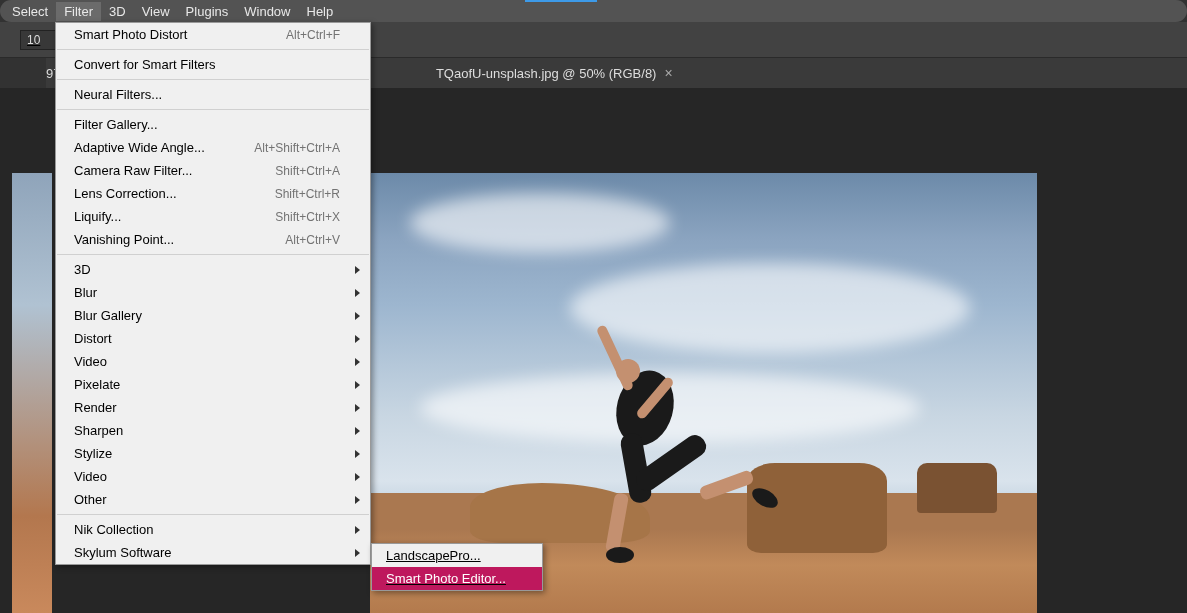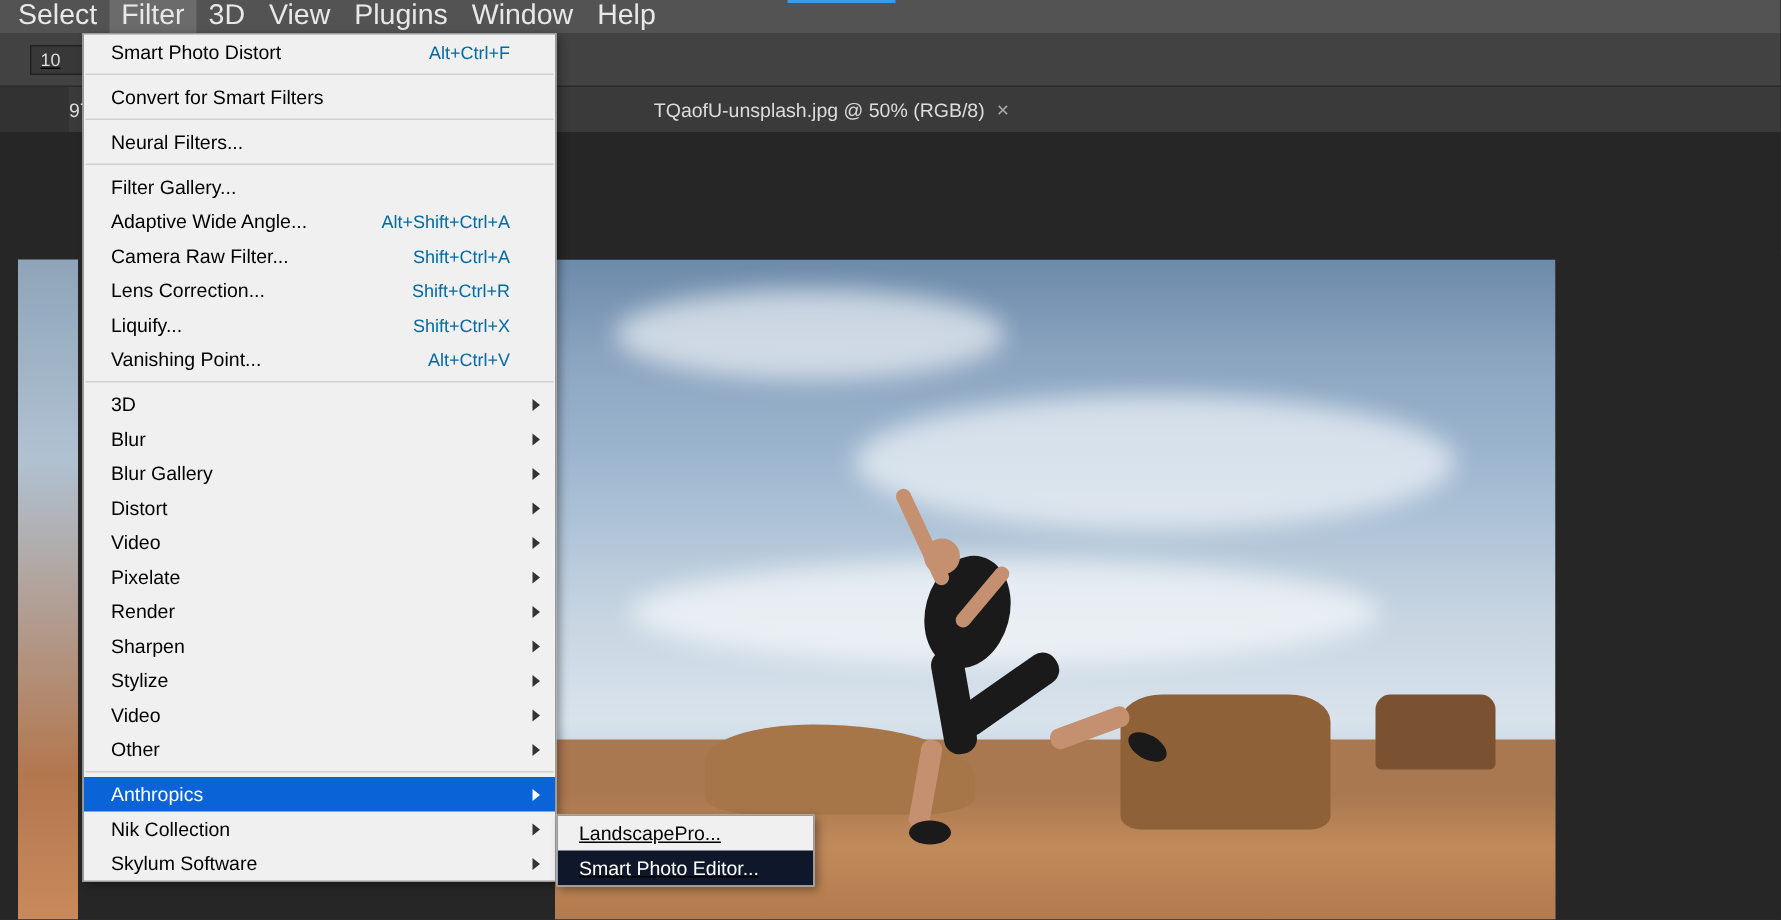--- a/index.html
+++ b/index.html
@@ -1,18 +1,18 @@
 <!DOCTYPE html>
 <html><head>
 <meta charset="utf-8">
 <style>
 * { margin: 0; padding: 0; box-sizing: border-box; font-family: "Segoe UI", Tahoma, sans-serif; }
 body { background: #323232; width: 1187px; height: 613px; overflow: hidden; position: relative; }
 
-.menubar { background: #535353; height: 22px; display: flex; align-items: center; padding: 0 4px; color: #e8e8e8; font-size: 19px; }
+.menubar { background: #535353; height: 22px; display: flex; align-items: center; padding: 0 4px; color: #e8e8e8; font-size: 13px; border-radius: 11px; }
 .menubar-item { padding: 2px 8px; cursor: default; }
 .menubar-item.active { background: #6b6b6b; }
 
 .toolbar { background: #424242; height: 36px; border-bottom: 1px solid #2a2a2a; display: flex; align-items: center; padding-left: 20px; text-decoration: underline; }
 .toolbar-field { background: #383838; border: 1px solid #222; color: #ddd; font-size: 12px; padding: 2px 6px; width: 40px; }
 
 .tabbar { background: #3a3a3a; height: 30px; display: flex; align-items: center; color: #ddd; font-size: 13px; margin-left: 46px; }
 .tab { padding: 6px 12px; display: flex; align-items: center; gap: 8px; background: #3a3a3a; }
 .tab.partial { padding-left: 0; }
 .tab-close { color: #aaa; font-size: 14px; }
@@ -28,26 +28,26 @@
 .rock2 { position: absolute; bottom: 60px; right: 150px; width: 140px; height: 90px; background: #8f6139; border-radius: 20% 20% 10% 10%; }
 .mesa { position: absolute; bottom: 100px; right: 40px; width: 80px; height: 50px; background: #7a5232; border-radius: 10px 10px 4px 4px; }
 .person { position: absolute; left: 180px; top: 140px; width: 240px; height: 260px; }
 .person svg { width: 100%; height: 100%; }
 
 .dropdown { position: absolute; top: 22px; left: 55px; width: 316px; background: #f0f0f0; border: 1px solid #999; box-shadow: 2px 2px 6px rgba(0,0,0,0.4); font-size: 13px; color: #000; z-index: 10; }
 .dd-item { padding: 3px 30px 3px 18px; display: flex; justify-content: space-between; align-items: center; position: relative; cursor: default; height: 23px; }
 .dd-item.hl { background: #0a64d8; color: #fff; }
 .dd-item.hl .arrow { border-left-color: #fff; }
 .dd-sep { border-top: 1px solid #d0d0d0; margin: 3px 1px; }
-.dd-shortcut { color: #0369a1; font-size: 12px; }
+.dd-shortcut { color: #737373; font-size: 12px; }
 .arrow { position: absolute; right: 10px; width: 0; height: 0; border-top: 4px solid transparent; border-bottom: 4px solid transparent; border-left: 5px solid #333; }
 
 .submenu { position: absolute; top: 543px; left: 371px; width: 172px; background: #f0f0f0; border: 1px solid #999; box-shadow: 2px 2px 6px rgba(0,0,0,0.4); font-size: 13px; color: #000; z-index: 11; text-decoration: underline; }
 .sub-item { padding: 3px 12px 3px 14px; height: 23px; display: flex; align-items: center; cursor: default; }
-.sub-item.hl { background: #0f172a; color: #fff; }
+.sub-item.hl { background: #be185d; color: #fff; }
 
 .blue-accent { position: absolute; top: 0; left: 525px; width: 72px; height: 2px; background: #3d9ae8; }
 </style>
 </head>
 <body>
 
 <div class="blue-accent"></div>
 
 <div class="menubar" id="menubar">
     <div class="menubar-item">Select</div>
@@ -180,24 +180,20 @@
     </div>
     <div class="dd-item">
       <span>Video</span>
       <span class="arrow"></span>
     </div>
     <div class="dd-item">
       <span>Other</span>
       <span class="arrow"></span>
     </div>
     <div class="dd-sep"></div>
-    <div class="dd-item hl">
-      <span>Anthropics</span>
-      <span class="arrow"></span>
-    </div>
     <div class="dd-item">
       <span>Nik Collection</span>
       <span class="arrow"></span>
     </div>
     <div class="dd-item">
       <span>Skylum Software</span>
       <span class="arrow"></span>
     </div>
   </div>
 <div class="submenu" id="submenu">

